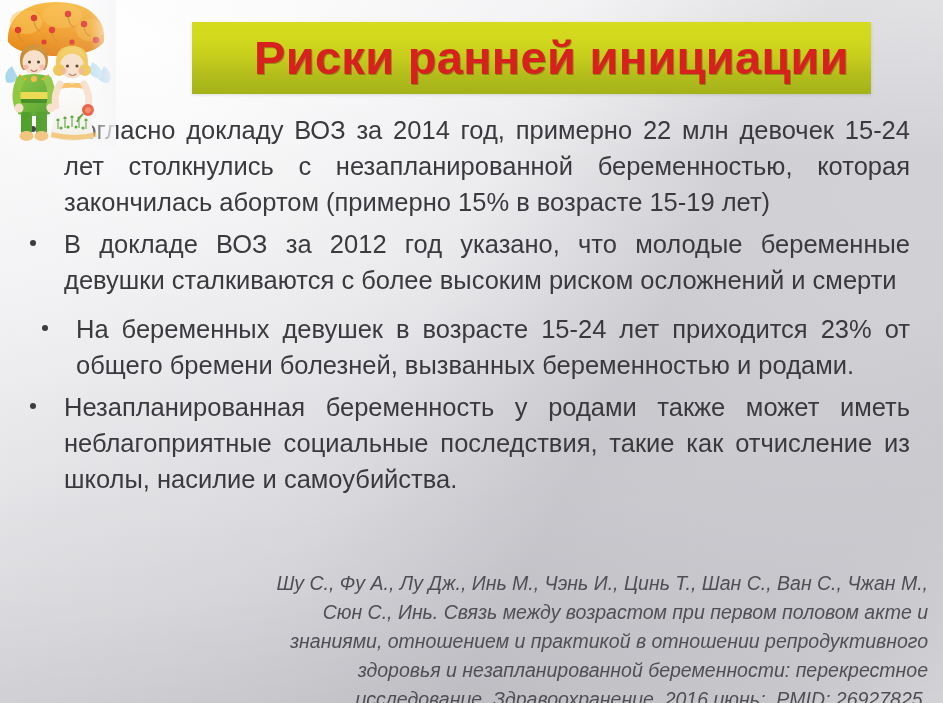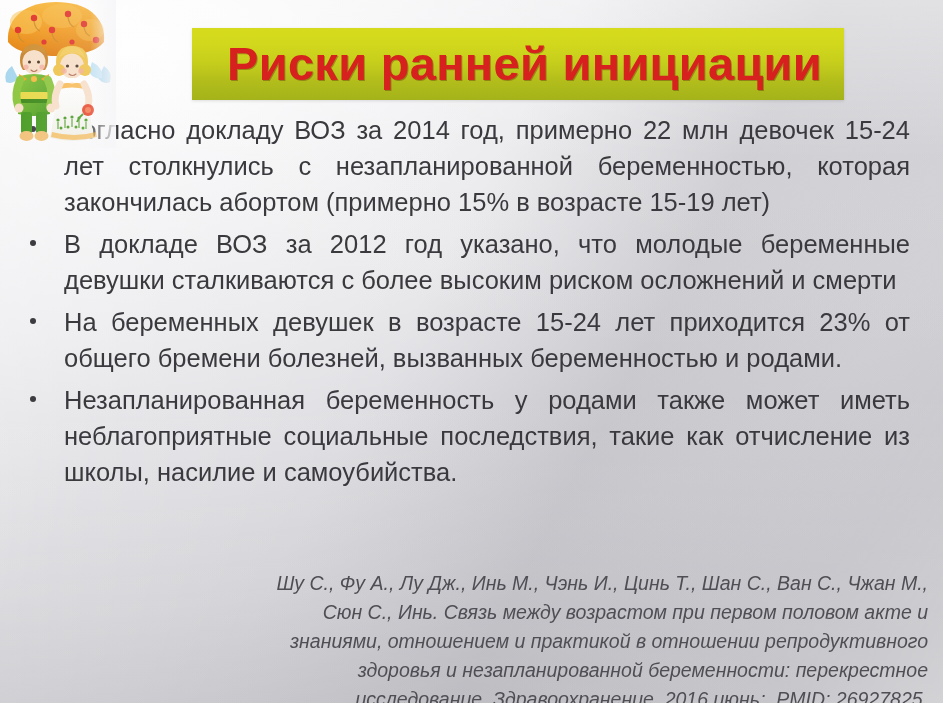--- a/index.html
+++ b/index.html
@@ -54,30 +54,31 @@
         rgba(255,255,255,0.42) 0%,
         rgba(255,255,255,0.05) 22%,
         rgba(255,255,255,0.00) 55%,
         rgba(255,255,255,0.18) 100%);
   }
 
   
   .title-band {
     position: absolute;
     left: 192px;
-    top: 28px;
+    top: 22px;
     width: 652px;
     height: 72px;
     background: linear-gradient(to bottom,
         #d6db1d 0%,
         #d2d81c 22%,
         #c6ce1c 48%,
         #b2bd1b 74%,
         #a4b31a 100%);
     box-shadow: 0 1px 3px rgba(0,0,0,0.12);
+    padding-left: 27px;
   }
   .title-text {
     position: absolute;
     right: 22px;
     top: 50%;
     transform: translateY(-52%);
     font-family: "Liberation Sans", sans-serif;
     font-weight: bold;
     font-size: 47px;
     line-height: 1;
@@ -123,22 +124,22 @@
   .bullet-text {
     font-family: "Liberation Sans", sans-serif;
     font-size: 25.5px;
     line-height: 36px;
     color: #3a3a3e;
     text-align: justify;
     -webkit-hyphens: none;
     hyphens: none;
   }
   .b1 { margin-bottom: 6px; }
-  .b2 { margin-bottom: 6px; }
-  .b3 { margin-bottom: 6px; }
+  .b2 { margin-bottom: 13px; }
+  .b3 { margin-bottom: 6px; margin-left: 12px; }
   .b4 { margin-bottom: 0px; }
 
   
   .jl-auto { text-align-last: left; }
 
   
   .citation {
     position: absolute;
     left: 240px;
     top: 569px;

